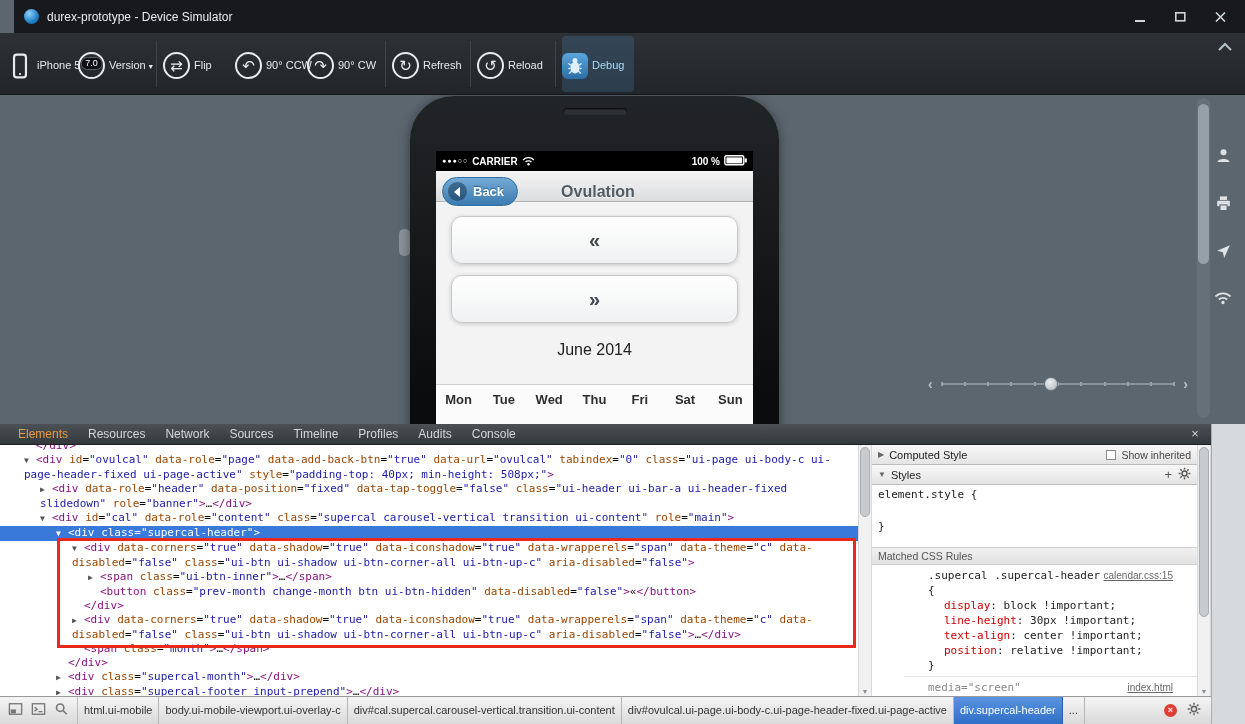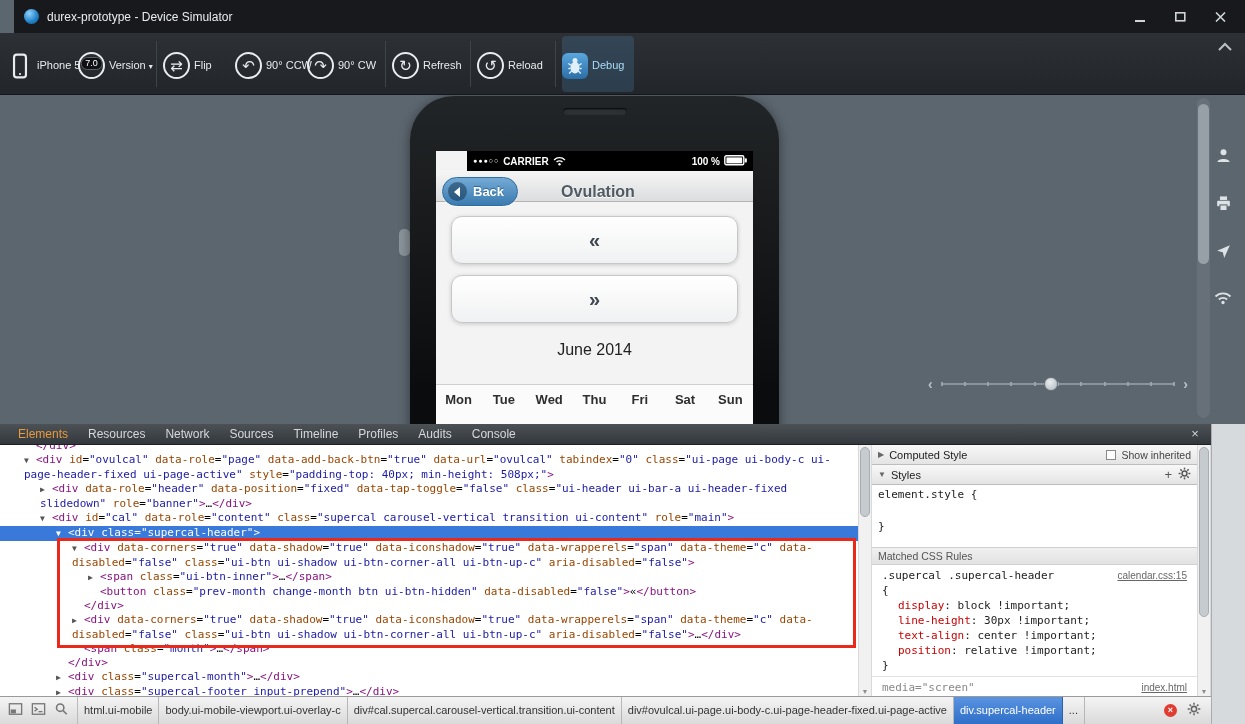--- a/index.html
+++ b/index.html
@@ -43,21 +43,21 @@
 
   .grip { position:absolute; left:399px; top:134px; width:11px; height:27px; border-radius:5px; background:#8b949b; }
 
   .phone { position:absolute; left:410px; top:1px; width:369px; height:420px;
     background:linear-gradient(#222527,#0b0c0d 70%); border-radius:44px 44px 0 0;
     box-shadow:0 2px 12px rgba(0,0,0,0.45); }
   .speaker { position:absolute; left:50%; transform:translateX(-50%); top:12px; width:64px; height:7px;
     border-radius:4px; background:#2e3134; box-shadow:inset 0 1px 2px #000; }
   .screen { position:absolute; left:26px; top:55px; width:317px; height:360px; background:#f3f3f3; overflow:hidden; }
 
-  .statusbar { height:20px; background:#000; color:#fff; display:flex; align-items:center; padding:0 6px; position:relative;margin-left:31px; }
+  .statusbar { height:20px; background:#000; color:#fff; display:flex; align-items:center; padding:0 6px; position:relative; }
   .sb-left { display:flex; align-items:center; gap:4px; z-index:2; }
   .sb-dots { font-size:7px; letter-spacing:1px; position:relative; top:-1px; }
   .sb-carrier { font-size:10px; font-weight:bold; }
   .sb-time { position:absolute; left:0; right:0; text-align:center; font-weight:bold; font-size:11px; }
   .sb-right { margin-left:auto; display:flex; align-items:center; gap:4px; z-index:2; }
   .sb-batt-label { font-size:10px; font-weight:bold; }
 
   .appheader { height:31px; background:linear-gradient(#f5f5f5,#dcdddf); border-bottom:1px solid #b3b3b3; position:relative; }
   .back-btn { position:absolute; left:6px; top:6px; height:29px; border-radius:15px;
     background:linear-gradient(#74aad5,#3b7bb0); border:1px solid #2f6da0; color:#fff; font-weight:bold; font-size:13px;
@@ -120,21 +120,21 @@
     display:flex; align-items:center; padding:0 6px; gap:5px; color:#222; }
   .disc { font-size:8px; color:#666; }
   .sp-right { margin-left:auto; display:flex; align-items:center; gap:6px; color:#444; font-size:10.5px; }
   .cbx { width:10px; height:10px; border:1px solid #8a8a8a; background:#fff; display:inline-block; }
   .plus { font-size:13px; color:#555; line-height:13px; }
   .sp-body { font-family:"DejaVu Sans Mono", monospace; color:#222; }
   .elstyle { padding:2px 6px 0 6px; line-height:15px; }
   .elstyle-gap { height:15px; }
   .sub-header { margin-top:13px; background:linear-gradient(#f0f0f0,#e2e2e2); border-top:1px solid #cfcfcf;
     border-bottom:1px solid #cfcfcf; color:#555; font-family:"Liberation Sans", sans-serif; font-size:10.5px; padding:2px 6px; }
-  .rule { padding:3px 10px; border-bottom:1px solid #e2e2e2; line-height:15px; }
+  .rule { padding:3px 24px; border-bottom:1px solid #e2e2e2; line-height:15px;margin-left:32px; }
   .rline { display:flex; align-items:baseline; }
   .rsel { color:#222; }
   .media-sel { color:#888; }
   .rlink { margin-left:auto; color:#666; text-decoration:underline; font-size:10px; font-family:"Liberation Sans", sans-serif; white-space:nowrap; }
   .prop { padding-left:16px; }
   .pname { color:#c80000; }
   .pval { color:#222; }
 
   .crumbbar { position:absolute; bottom:0; left:0; width:1211px; height:28px;
     background:linear-gradient(#f4f4f4,#dadada); border-top:1px solid #9a9a9a; display:flex; align-items:center; }

